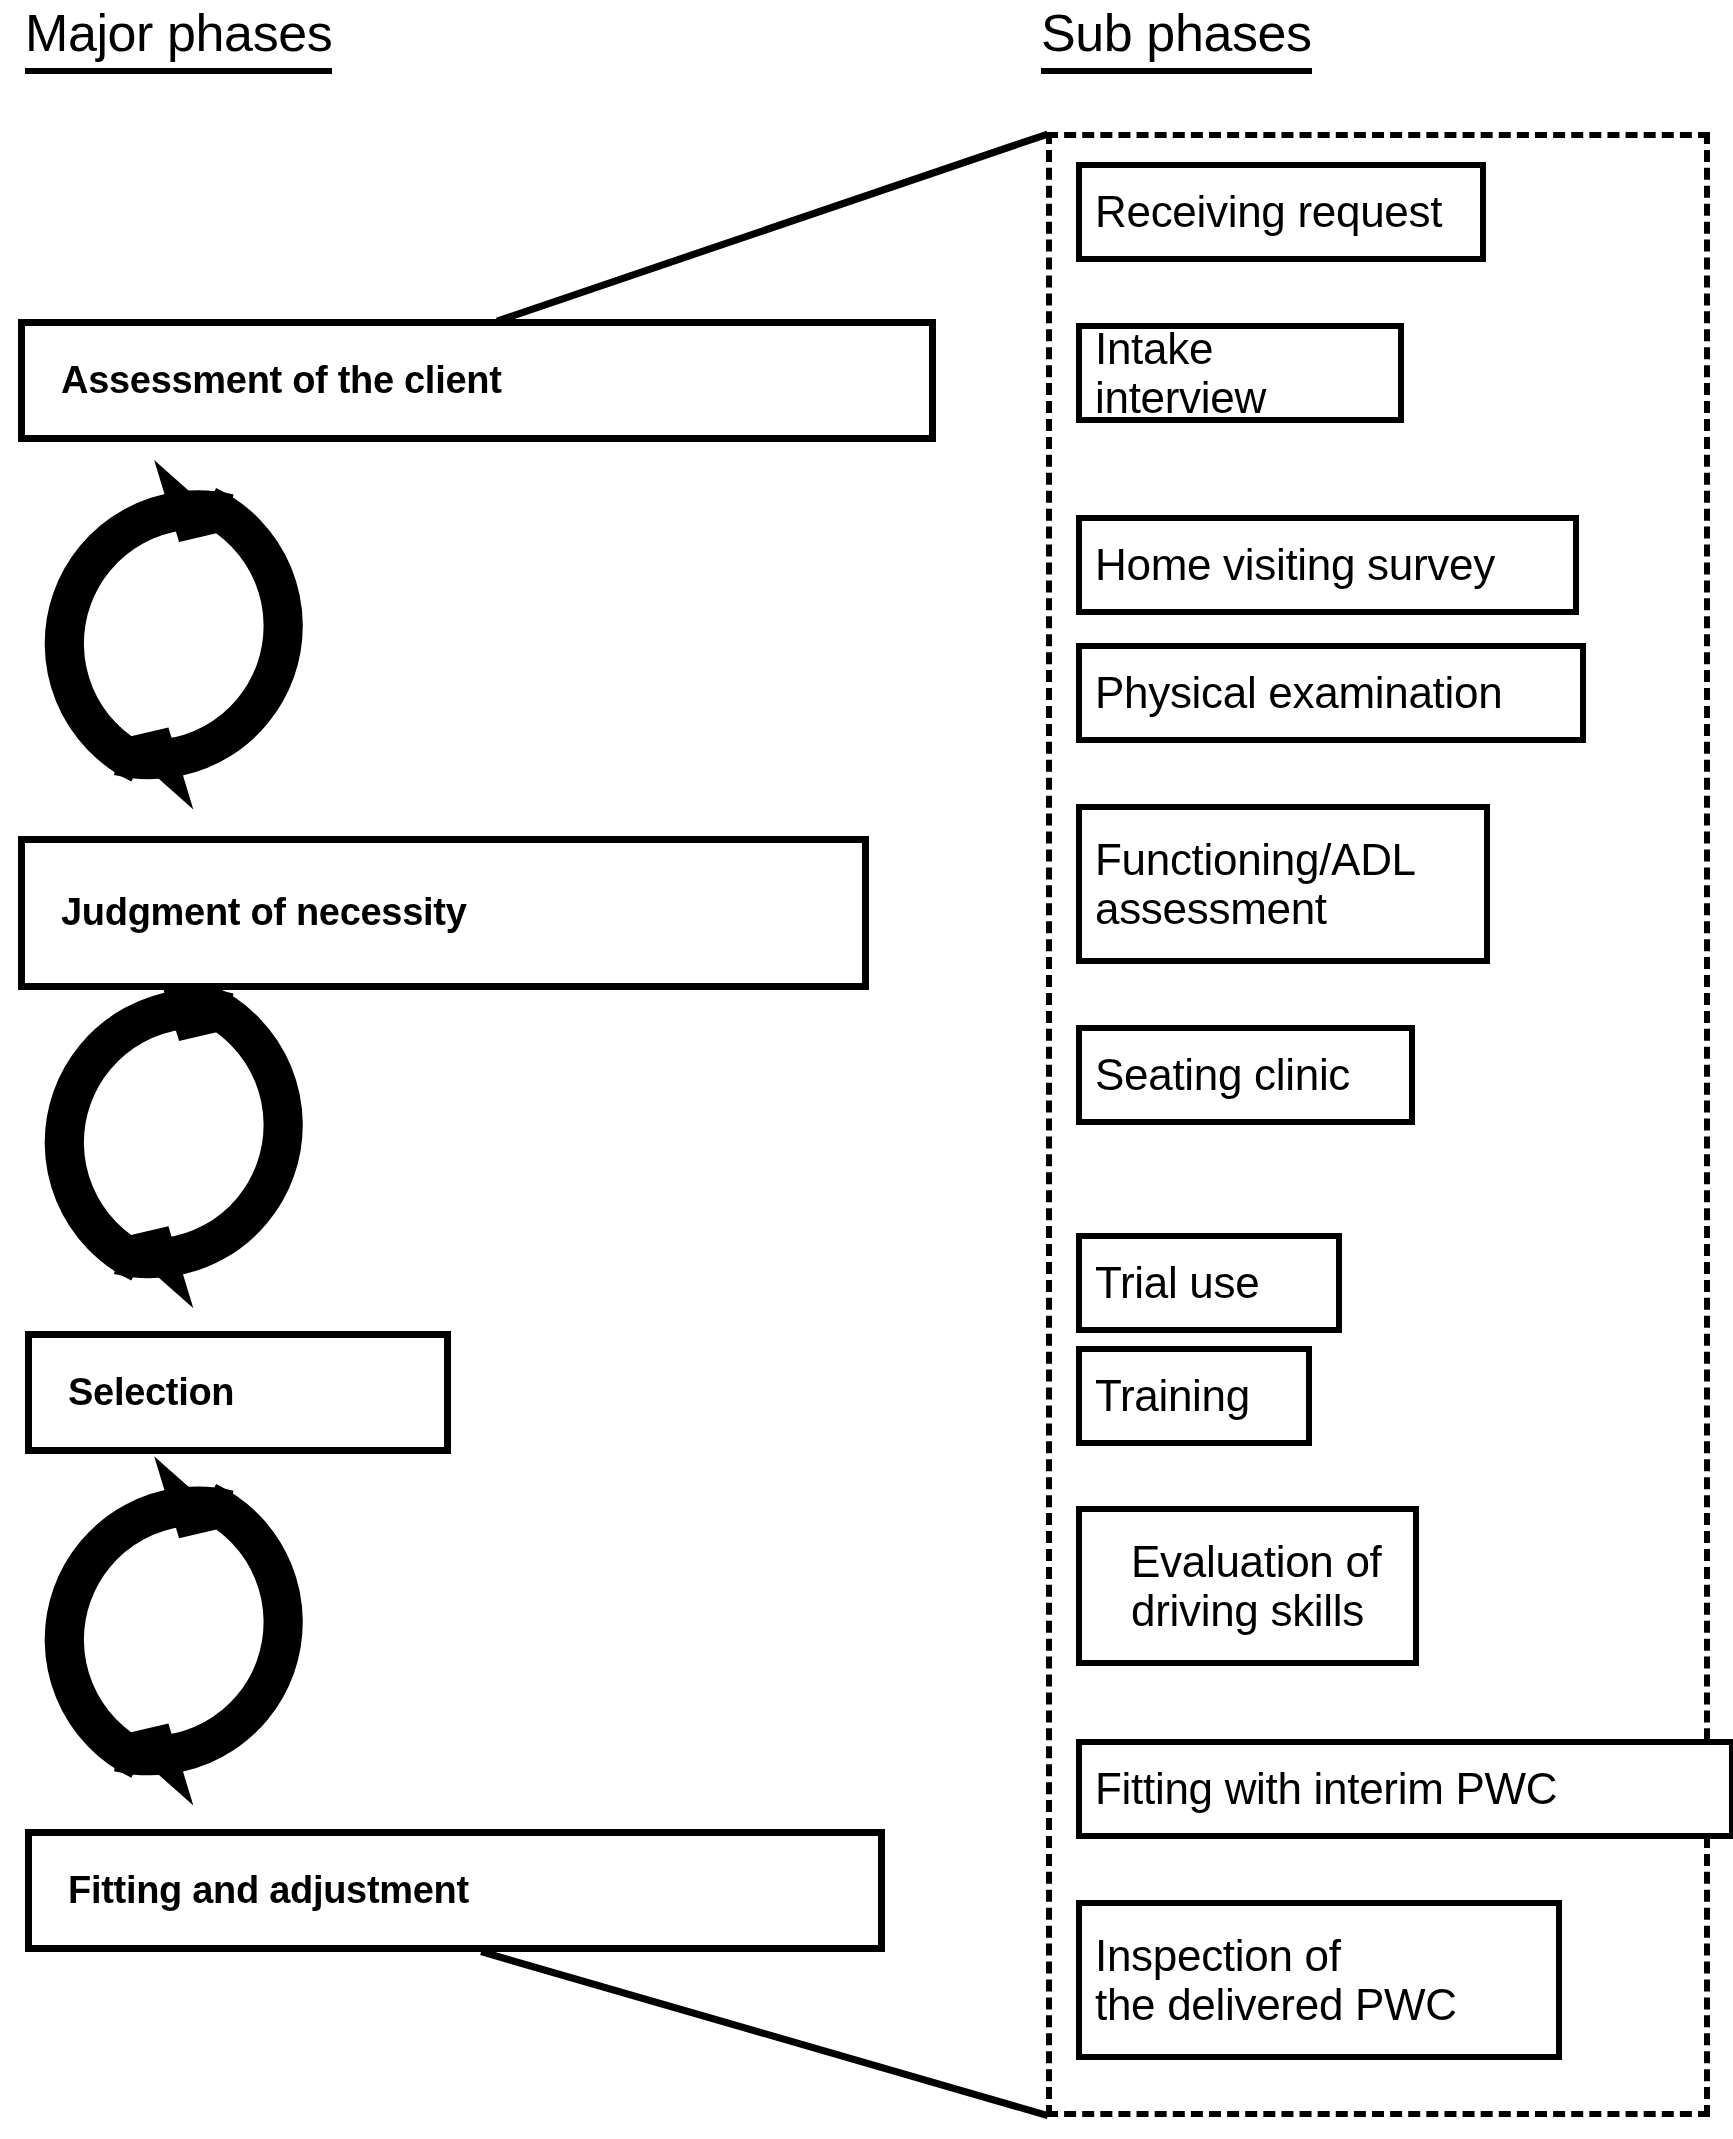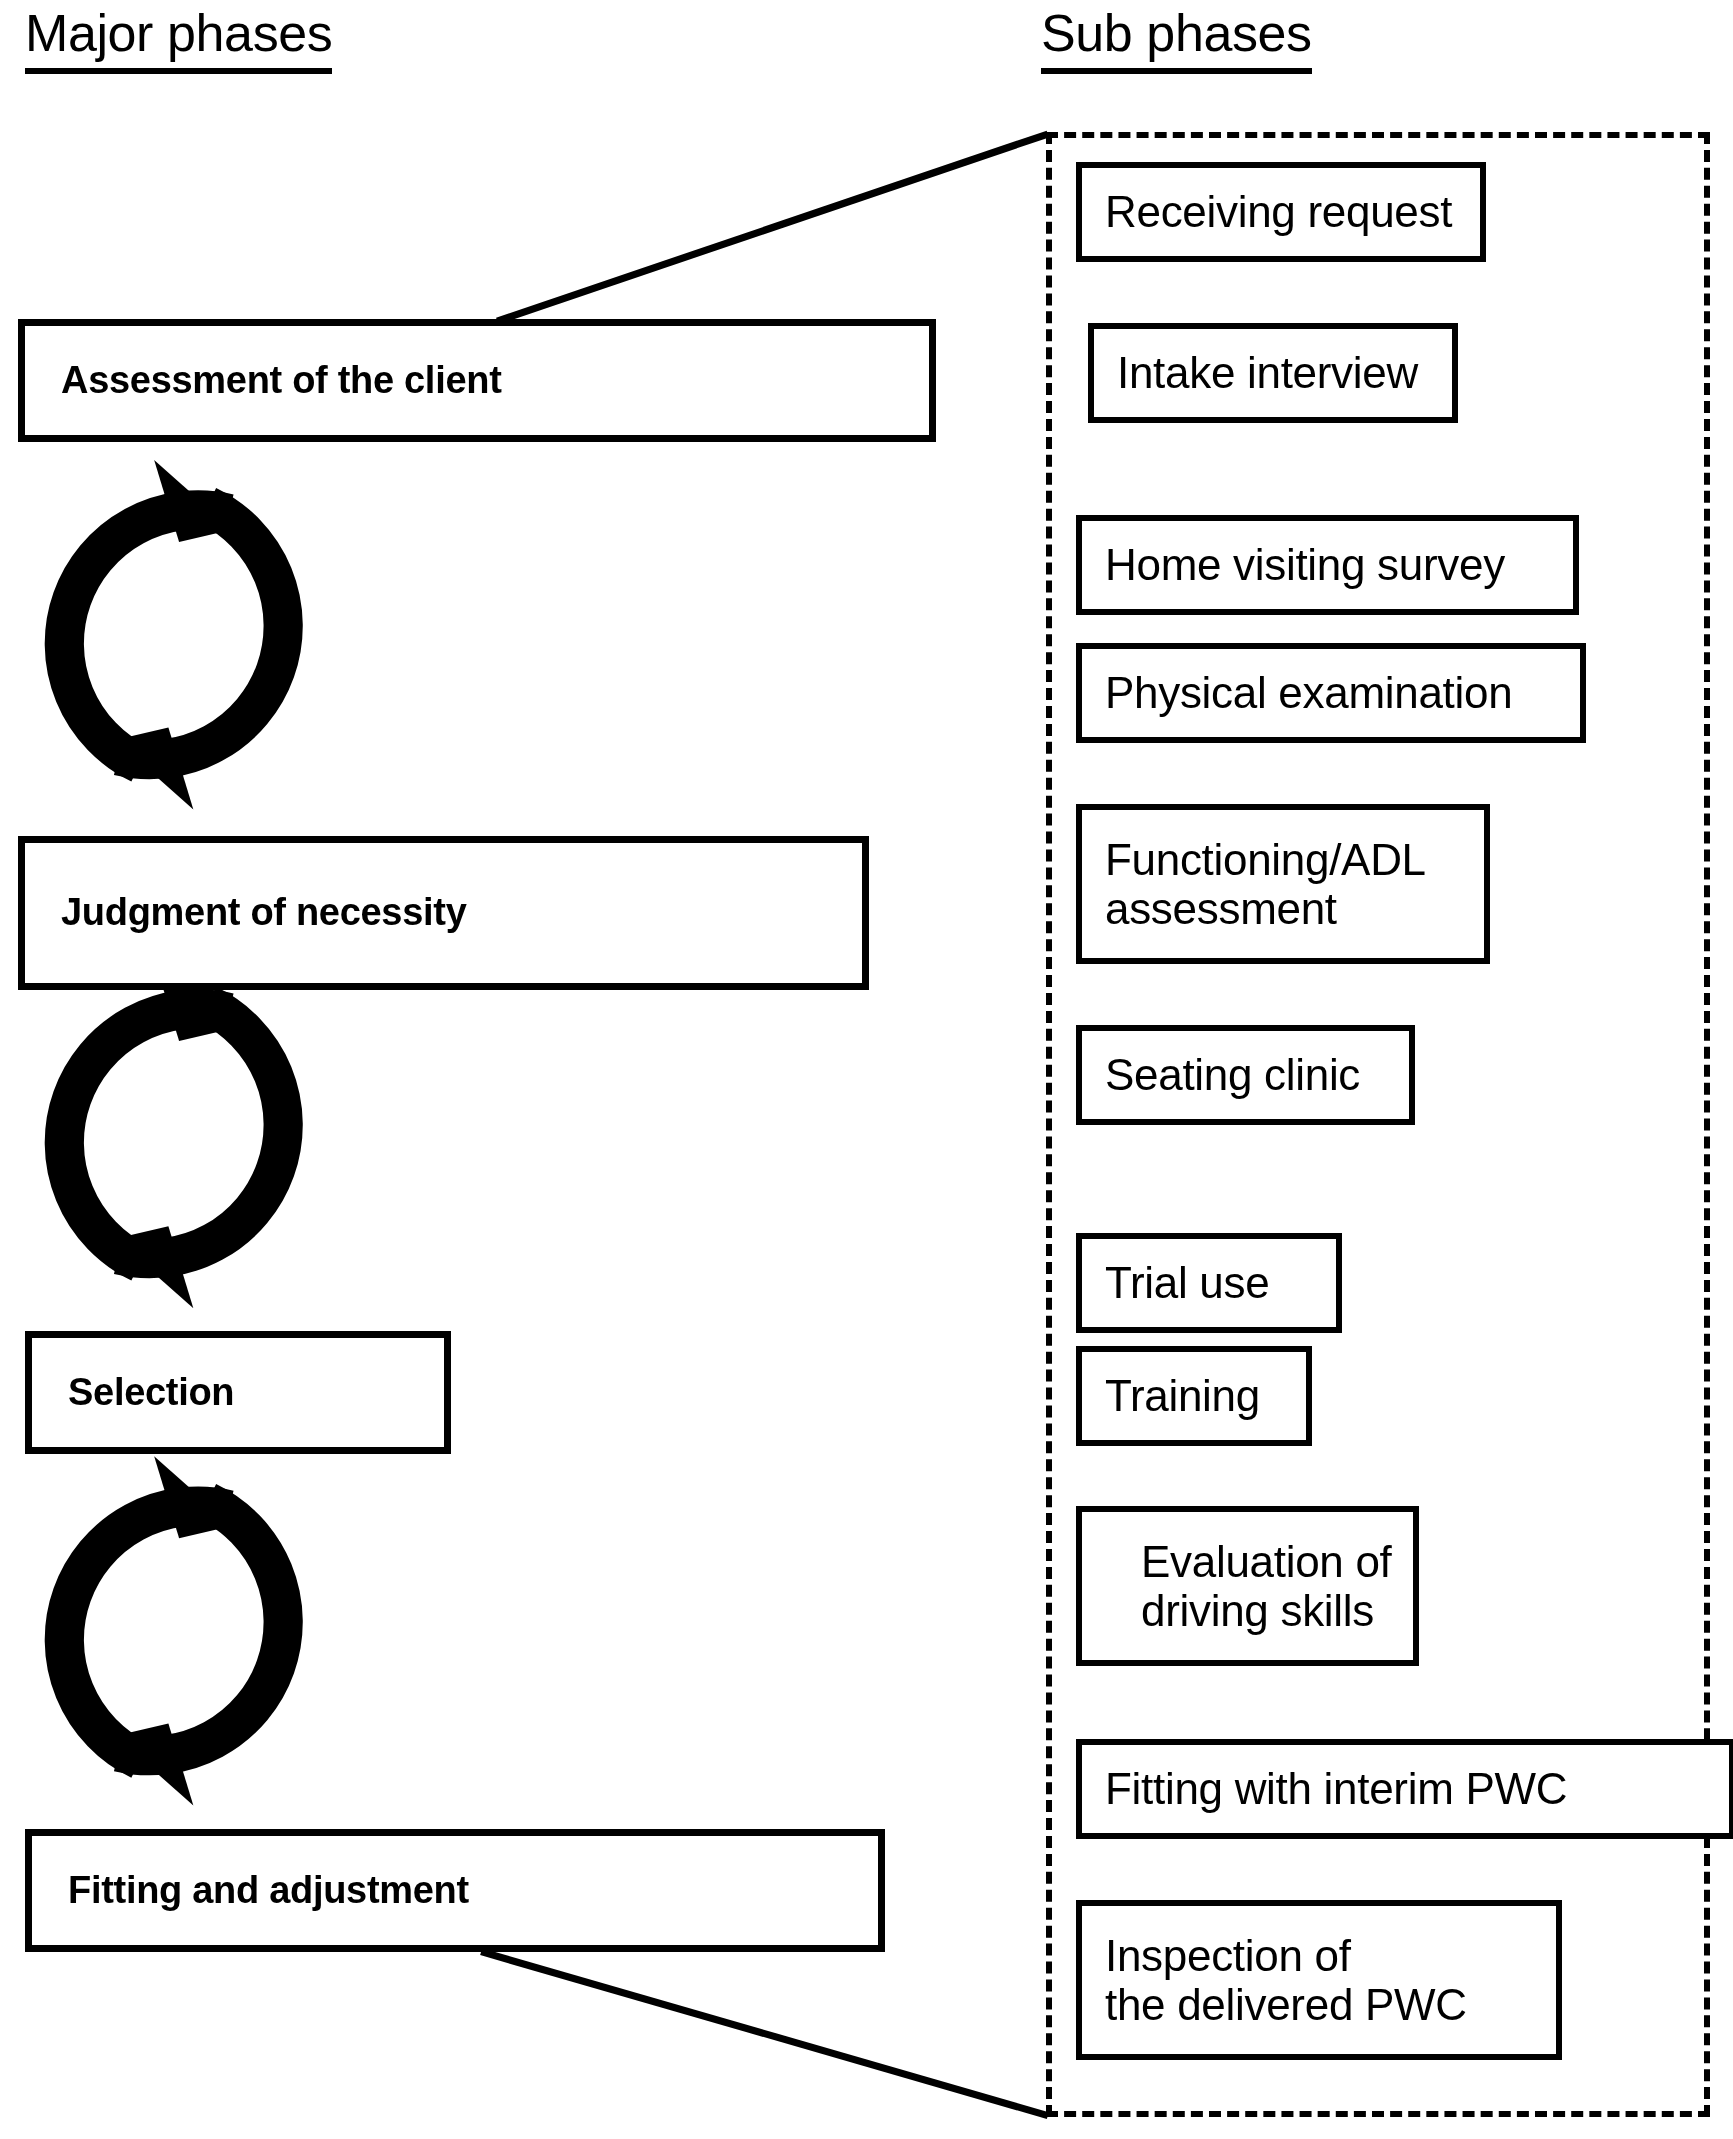--- a/index.html
+++ b/index.html
@@ -79,21 +79,21 @@
     display: flex;
     align-items: center;
     z-index: 4;
   }
   .sub-box .sub-label {
     font-family: "Liberation Sans", sans-serif;
     font-weight: 400;
     font-size: 44px;
     line-height: 1.12;
     letter-spacing: -0.3px;
-    padding-left: 23px;
+    padding-left: 13px;
     padding-right: 12.5px;
     color: #000000;
   }
 
   
   #vector-layer {
     position: absolute;
     left: 0; top: 0;
     width: 1733px;
     height: 2140px;
@@ -159,21 +159,21 @@
   <div class="major-box" style="left:25px; top:1829px; width:860px; height:123px;">
     <span class="major-label">Fitting and adjustment</span>
   </div>
 
   <div id="sub-dashed-group"></div>
 
   <div class="sub-box" style="left:1076px; top:162px; width:410px; height:100px;">
     <span class="sub-label">Receiving request</span>
   </div>
 
-  <div class="sub-box" style="left:1076px; top:323px; width:370px; height:100px;margin-left:12px;">
+  <div class="sub-box" style="left:1076px; top:323px; width:328px; height:100px;">
     <span class="sub-label">Intake interview</span>
   </div>
 
   <div class="sub-box" style="left:1076px; top:483px; width:503px; height:100px;margin-top:32px;">
     <span class="sub-label">Home visiting survey</span>
   </div>
 
   <div class="sub-box" style="left:1076px; top:643px; width:510px; height:100px;">
     <span class="sub-label">Physical examination</span>
   </div>

